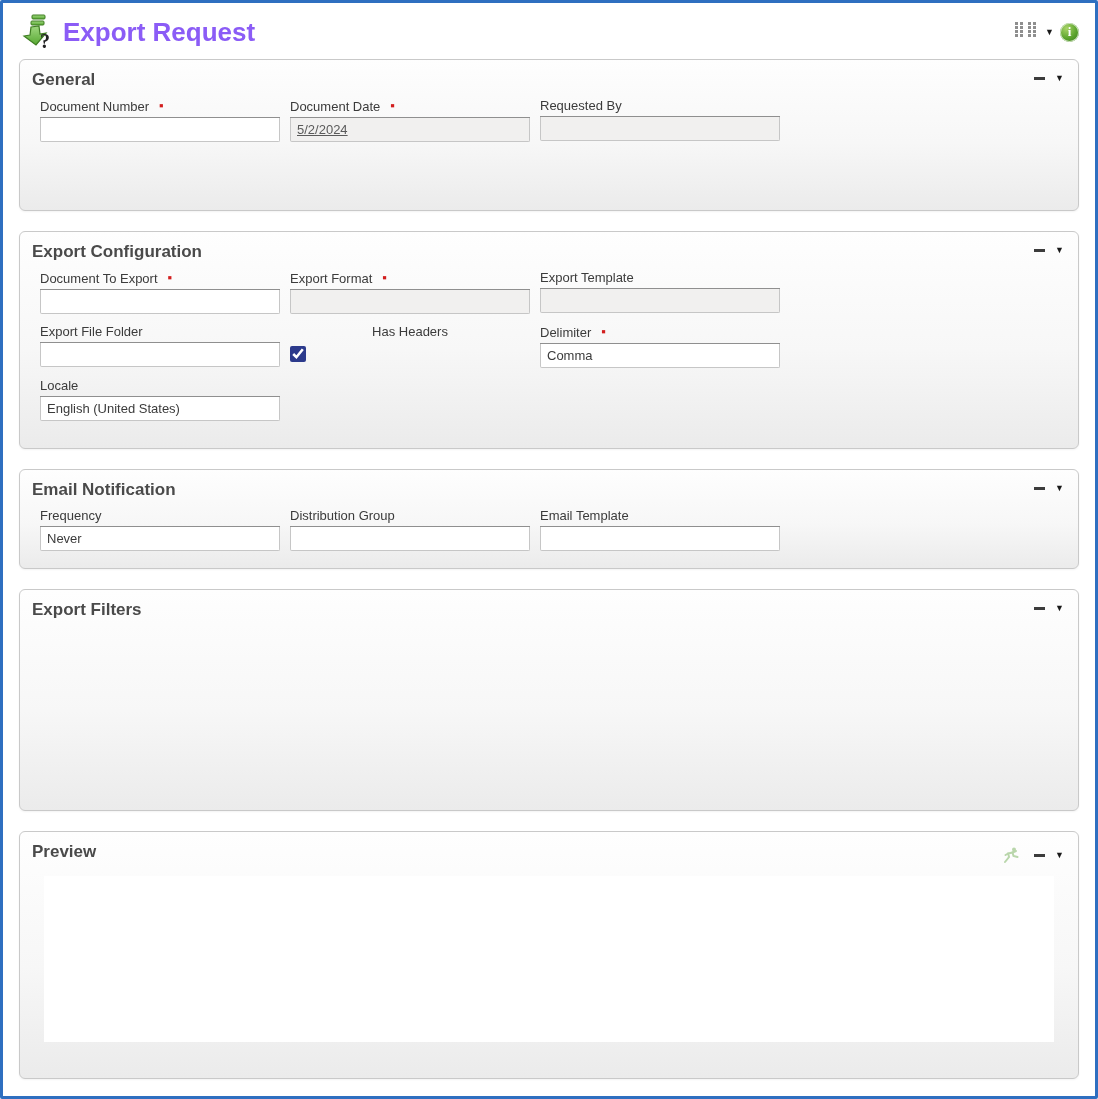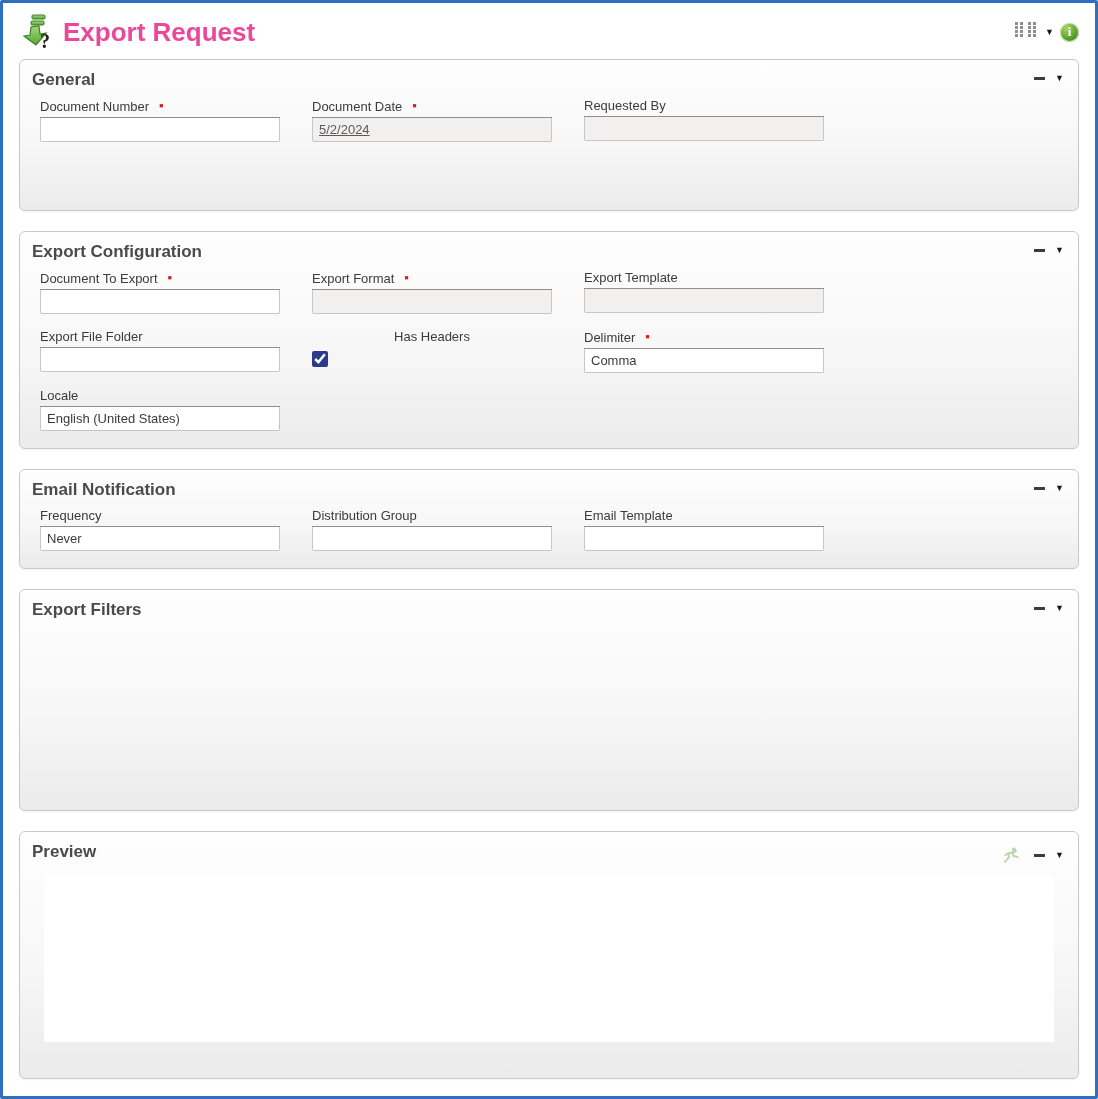--- a/index.html
+++ b/index.html
@@ -21,21 +21,21 @@
   .titlebar {
     display: flex;
     align-items: center;
     padding: 8px 16px 6px 14px;
     height: 56px;
   }
   .app-icon { width: 40px; height: 40px; display: inline-block; margin-right: 6px; }
   .page-title {
     font-size: 26px;
     font-weight: bold;
-    color: #ec4899;
+    color: #8b5cf6;
     letter-spacing: 0;
   }
   .titlebar-actions {
     margin-left: auto;
     display: flex;
     align-items: center;
     gap: 6px;
   }
   .caret-sm {
     font-size: 9px;
@@ -90,20 +90,21 @@
   }
   .panel-caret { font-size: 9px; color: #1a1a1a; line-height: 1; cursor: pointer; }
   .runner-icon { width: 18px; height: 18px; cursor: pointer; margin-right: 4px; }
   
   .fields {
     display: grid;
     grid-template-columns: 240px 240px 240px;
     column-gap: 32px;
     row-gap: 15px;
     padding: 6px 20px 16px 20px;
+    gap: 10px;
   }
   .field { width: 240px; }
   .flabel {
     font-size: 13px;
     color: #3b3b3b;
     padding-bottom: 3px;
     border-bottom: 1px solid #8f8f8f;
     white-space: nowrap;
   }
   .flabel.no-underline { border-bottom: none; text-align: center; }

